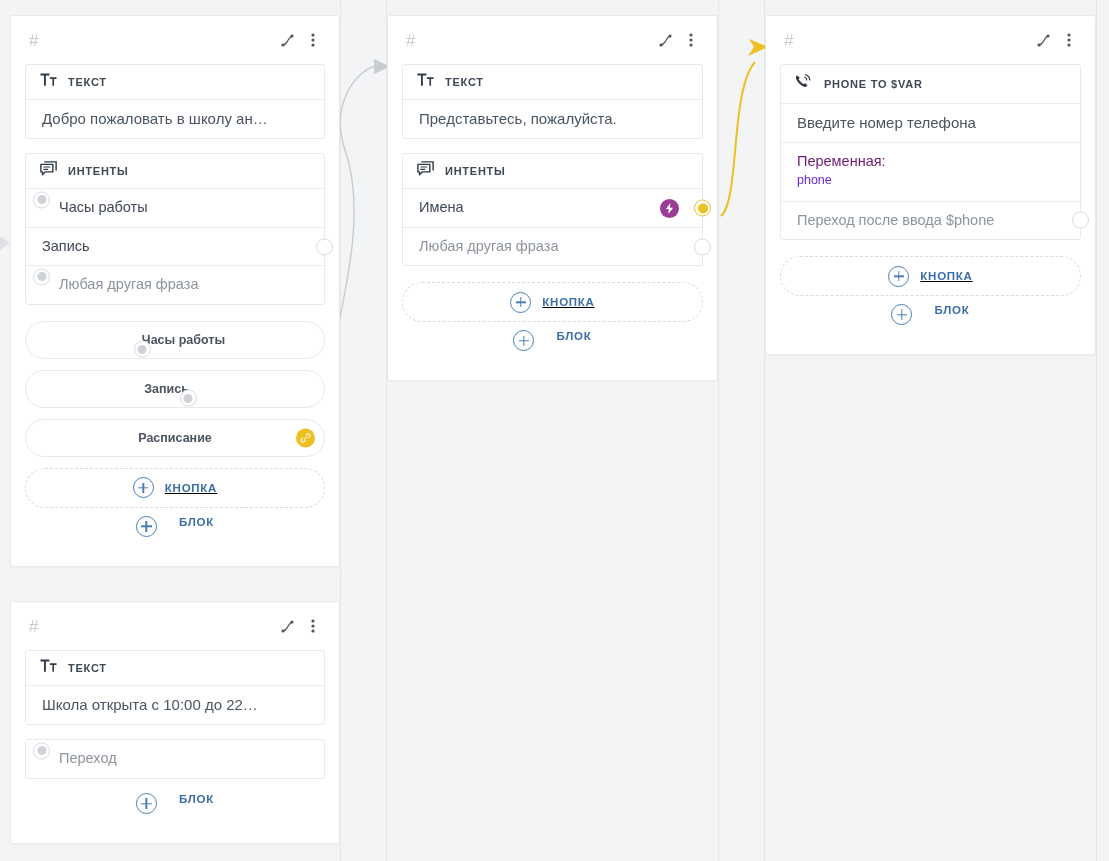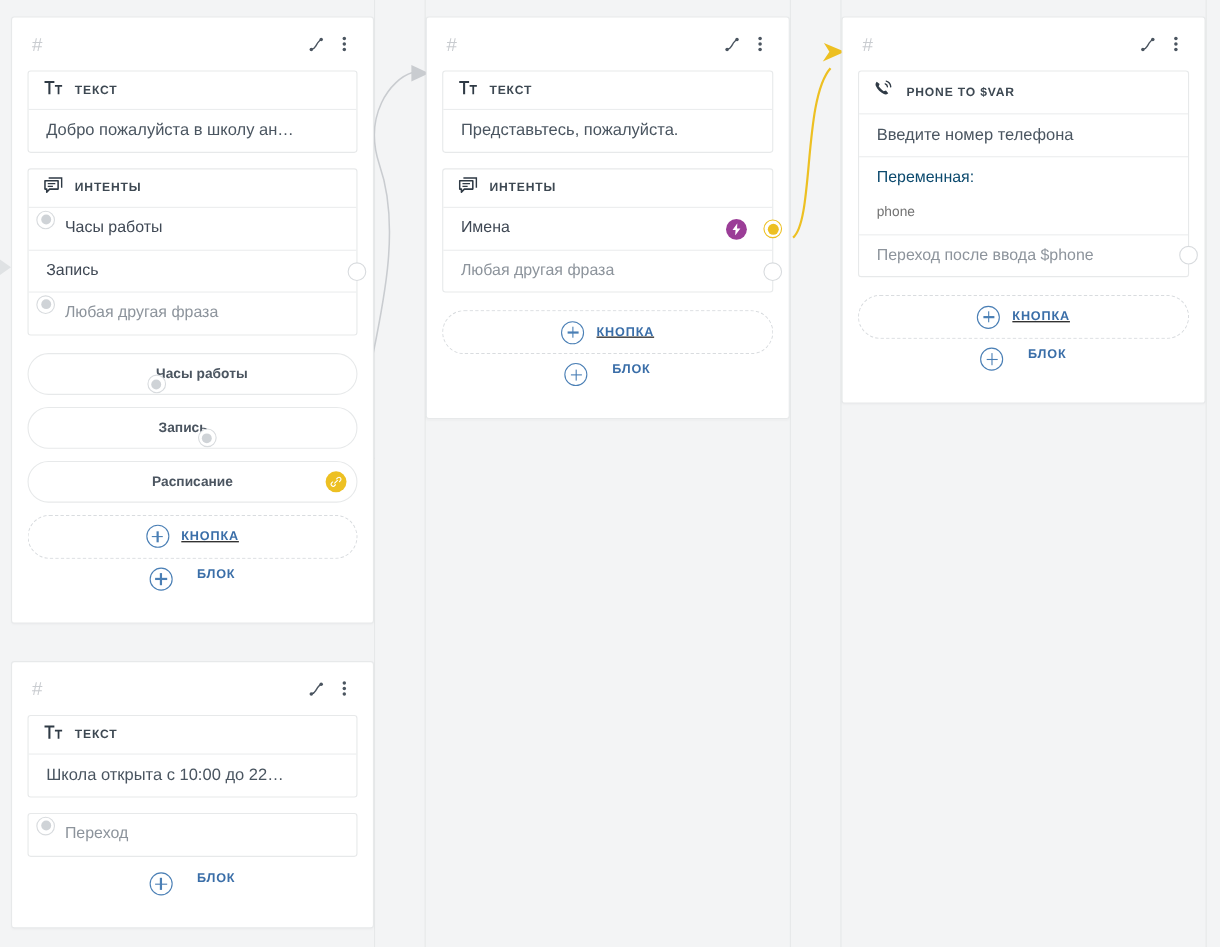--- a/index.html
+++ b/index.html
@@ -109,28 +109,28 @@
     position: relative;
     line-height: 1.35;
   }
   .row.no-sep { border-top: none; }
   .row.italic-muted { color: #8d949c; }
   .row .row-text { flex: 1 1 auto; }
 
   .var-row { display: block; padding: 9px 16px 11px 16px; }
   .var-label {
     font-size: 14.5px;
-    color: #0c4a6e;
+    color: #701a75;
     line-height: 1.3;
   }
   .var-value {
     font-size: 12.5px;
-    color: #737373;
+    color: #6d28d9;
     line-height: 1.4;
-    margin-top: 13px;
+    margin-top: 1px;
   }
 
   
   .handle {
     width: 17px; height: 17px;
     border-radius: 50%;
     border: 1.6px solid #d8dbde;
     background: #ffffff;
     flex: 0 0 auto;
     cursor: pointer;
@@ -310,21 +310,21 @@
         <div class="block-head">
           <span>
             <svg width="17" height="14" viewBox="0 0 18 14">
               <path d="M0.5 1.2 H10 M5.2 1.2 V13" stroke="#2f3a45" stroke-width="2" fill="none"></path>
               <path d="M10.5 5 H17.5 M14 5 V13" stroke="#2f3a45" stroke-width="1.7" fill="none"></path>
             </svg>
           </span>
           <span class="block-head-label">ТЕКСТ</span>
         </div>
         <div class="row">
-          <span class="msg">Добро пожалуйста в школу ан…</span>
+          <span class="msg">Добро пожаловать в школу ан…</span>
         </div>
       </div>
 
       <div class="block">
         <div class="block-head">
           <span>
             <svg width="17" height="16" viewBox="0 0 18 17">
               <path d="M4.5 0.9 H17.1 V10.2" fill="none" stroke="#2f3a45" stroke-width="1.5"></path>
               <path d="M0.9 3.6 H13.6 V11.6 H5.4 L2.6 14.6 V11.6 H0.9 Z" fill="none" stroke="#2f3a45" stroke-width="1.5" stroke-linejoin="round"></path>
               <path d="M3.6 6.4 H10.9 M3.6 8.9 H8.6" stroke="#2f3a45" stroke-width="1.2"></path>

